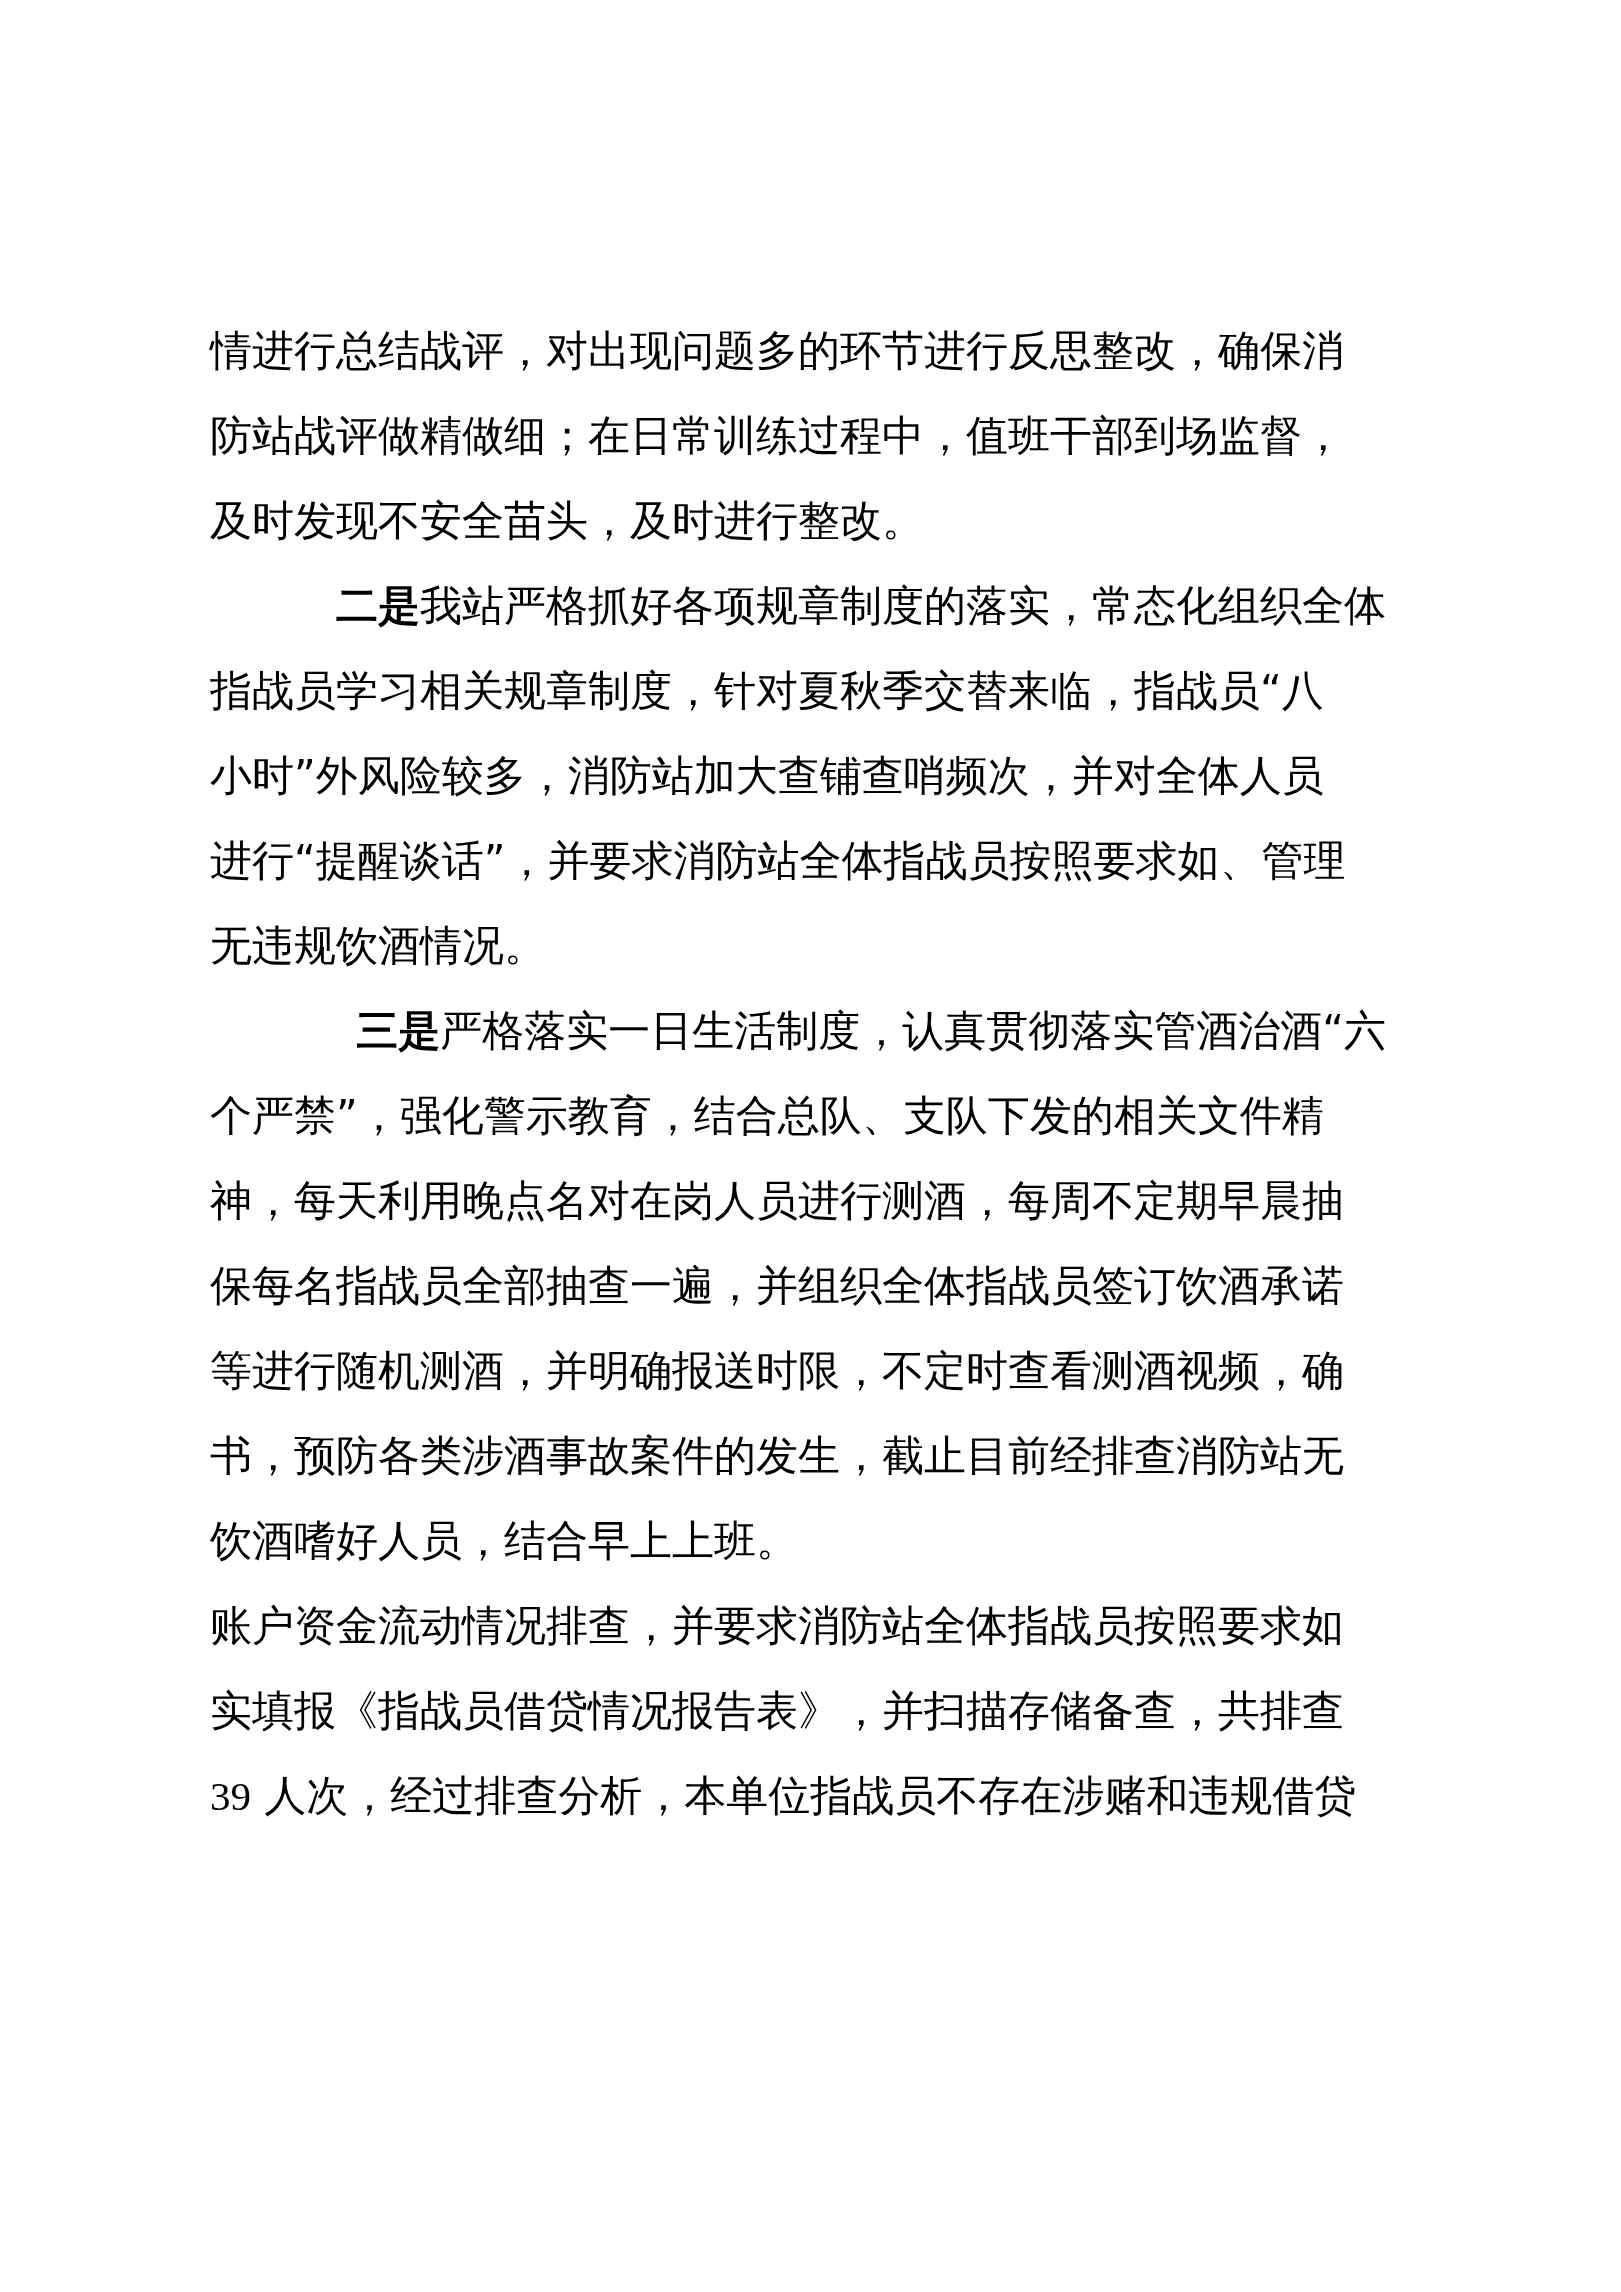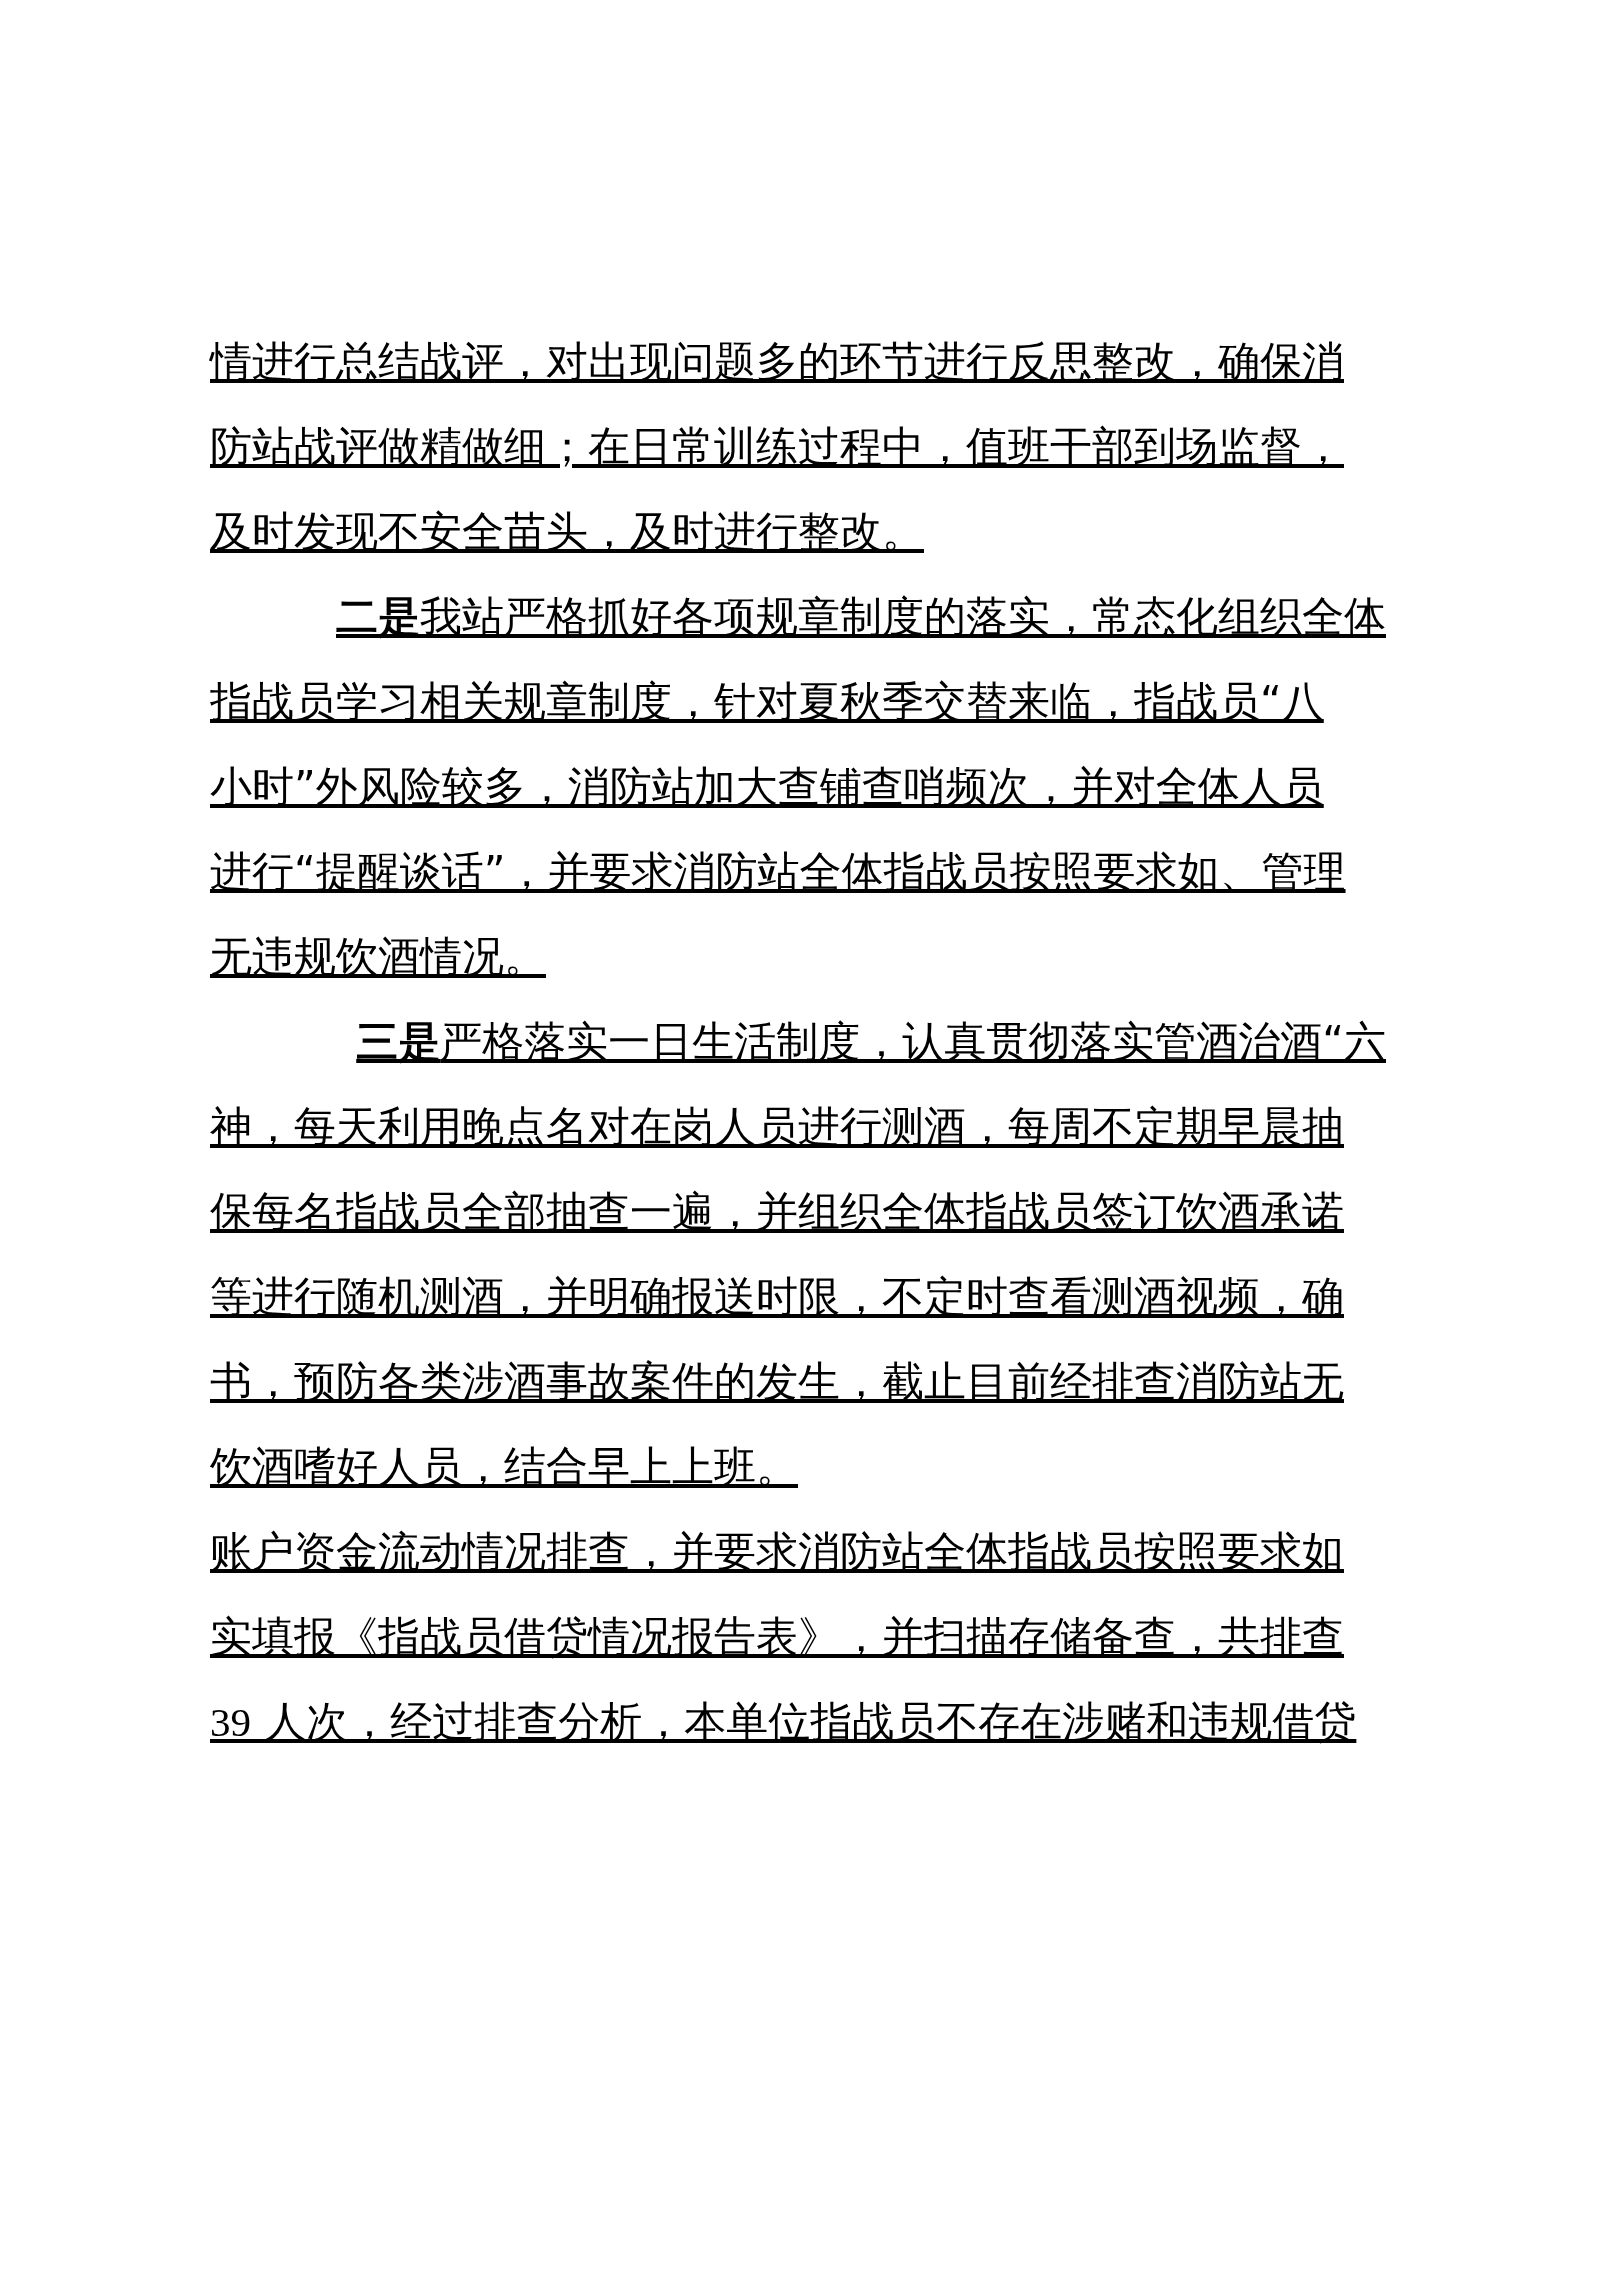--- a/index.html
+++ b/index.html
@@ -19,23 +19,22 @@
       position: absolute;
       left: 0;
       top: 0;
       width: 1621px;
       height: 2293px;
       background: #ffffff;
     }
     .content {
       position: absolute;
       left: 210px;
-      top: 319px;
+      top: 308px;
       width: 1176px;
-      text-decoration: underline;
     }
     .line {
       height: 85px;
       line-height: 85px;
       font-size: 42px;
       white-space: nowrap;
       letter-spacing: 0px;
     }
     .indent {
       padding-left: 83px;
@@ -64,20 +63,21 @@
     <div>
       <div class="line indent"><span class="lead">二是</span><span>我站严格抓好各项规章制度的落实，常态化组织全体</span></div>
       <div class="line">指战员学习相关规章制度，针对夏秋季交替来临，指战员“八</div>
       <div class="line">小时”外风险较多，消防站加大查铺查哨频次，并对全体人员</div>
       <div class="line">进行“提醒谈话”，并要求消防站全体指战员按照要求如、管理</div>
       <div class="line">无违规饮酒情况。</div>
     </div>
 
     <div>
       <div class="line indent"><span class="lead">三是</span><span>严格落实一日生活制度，认真贯彻落实管酒治酒“六</span></div>
+      <div class="line">个严禁”，强化警示教育，结合总队、支队下发的相关文件精</div>
       <div class="line">神，每天利用晚点名对在岗人员进行测酒，每周不定期早晨抽</div>
       <div class="line">保每名指战员全部抽查一遍，并组织全体指战员签订饮酒承诺</div>
       <div class="line">等进行随机测酒，并明确报送时限，不定时查看测酒视频，确</div>
       <div class="line">书，预防各类涉酒事故案件的发生，截止目前经排查消防站无</div>
       <div class="line">饮酒嗜好人员，结合早上上班。</div>
     </div>
 
     <div>
       <div class="line">账户资金流动情况排查，并要求消防站全体指战员按照要求如</div>
       <div class="line">实填报《指战员借贷情况报告表》，并扫描存储备查，共排查</div>

